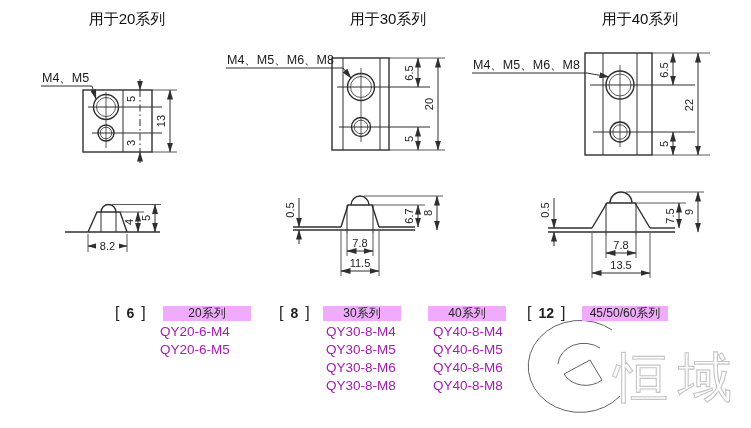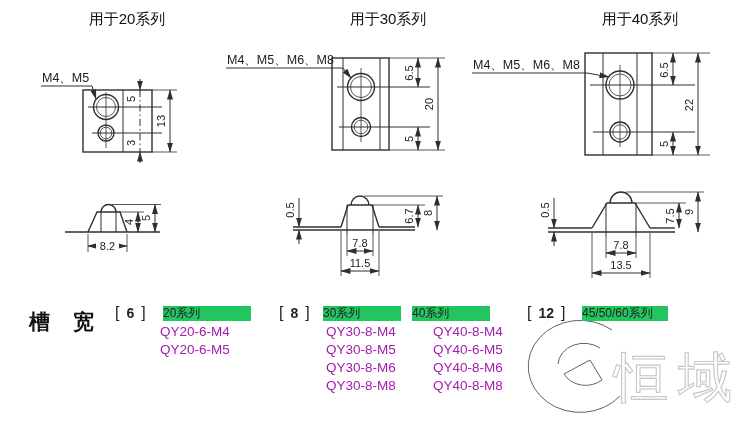--- a/index.html
+++ b/index.html
@@ -9,21 +9,21 @@
   svg{position:absolute;overflow:visible;}
   .ln{stroke:#2f2f2f;stroke-width:1;fill:none;}
   .thick{stroke-width:1.4;}
   .thin{stroke-width:0.8;}
   .dash{stroke-dasharray:7 3 1.5 3;}
   .dimtxt{font-family:"Liberation Sans",sans-serif;font-size:11px;fill:#222;}
   .lbltxt{font-family:"Liberation Sans",sans-serif;font-size:12.5px;fill:#1a1a1a;}
   .slot-label{position:absolute;left:29px;top:308px;font-size:21px;font-weight:bold;letter-spacing:1px;color:#111;}
   .bracket{position:absolute;top:304px;font-size:16px;color:#222;display:inline-flex;align-items:center;gap:7px;}
   .bracket .num{font-weight:bold;font-size:14px;}
-  .series-bar{position:absolute;top:306px;height:15px;background:#22c55e;font-size:12px;color:#222;text-align:left;line-height:15px;}
+  .series-bar{position:absolute;top:306px;height:15px;background:#f0abfc;font-size:12px;color:#222;text-align:center;line-height:15px;}
   .models{position:absolute;top:323px;font-size:13.5px;color:#a21caf;line-height:18px;white-space:nowrap;}
   .wm{position:absolute;left:512px;top:316px;opacity:0.75;pointer-events:none;}
   .wm text{font-family:"DejaVu Sans",sans-serif;}
 </style>
 </head>
 <body>
 
 <div id="stage">
 
   <div class="col-title" style="left:52px;top:10px">用于20系列</div>
@@ -227,21 +227,20 @@
     <text class="dimtxt" text-anchor="middle" x="81" y="87">13.5</text>
   </svg>
 
   <svg class="wm" width="239" height="112" viewBox="0 0 239 112">
     <path class="ln" d="M100,14 A52,46 0 1 0 108,80" stroke="#b3b3b3" stroke-width="1.4"></path>
     <path class="ln" d="M88,32 A26,22 0 0 0 46,48" stroke="#b3b3b3" stroke-width="1.3"></path>
     <path class="ln" d="M52,58 A24,20 0 0 0 90,64 L78,44 Z" stroke="#b3b3b3" stroke-width="1.3"></path>
     <text x="102" y="80" font-size="54" letter-spacing="10" fill="none" stroke="#b3b3b3" stroke-width="1.1">恒域</text>
   </svg>
 
-  <div class="slot-label">槽　宽</div>
 
   <span class="bracket" style="left:115px">
     <span>[</span>
     <span class="num">6</span>
     <span>]</span>
   </span>
   <div class="series-bar" style="left:163px;width:88px">20系列</div>
   <div class="models" style="left:160px">
     <div>QY20-6-M4</div>
     <div>QY20-6-M5</div>
@@ -253,21 +252,21 @@
     <span>]</span>
   </span>
   <div class="series-bar" style="left:323px;width:78px">30系列</div>
   <div class="models" style="left:326px">
     <div>QY30-8-M4</div>
     <div>QY30-8-M5</div>
     <div>QY30-8-M6</div>
     <div>QY30-8-M8</div>
   </div>
 
-  <div class="series-bar" style="left:412px;width:78px">40系列</div>
+  <div class="series-bar" style="left:428px;width:78px">40系列</div>
   <div class="models" style="left:433px">
     <div>QY40-8-M4</div>
     <div>QY40-6-M5</div>
     <div>QY40-8-M6</div>
     <div>QY40-8-M8</div>
   </div>
 
   <span class="bracket" style="left:527px">
     <span>[</span>
     <span class="num">12</span>

